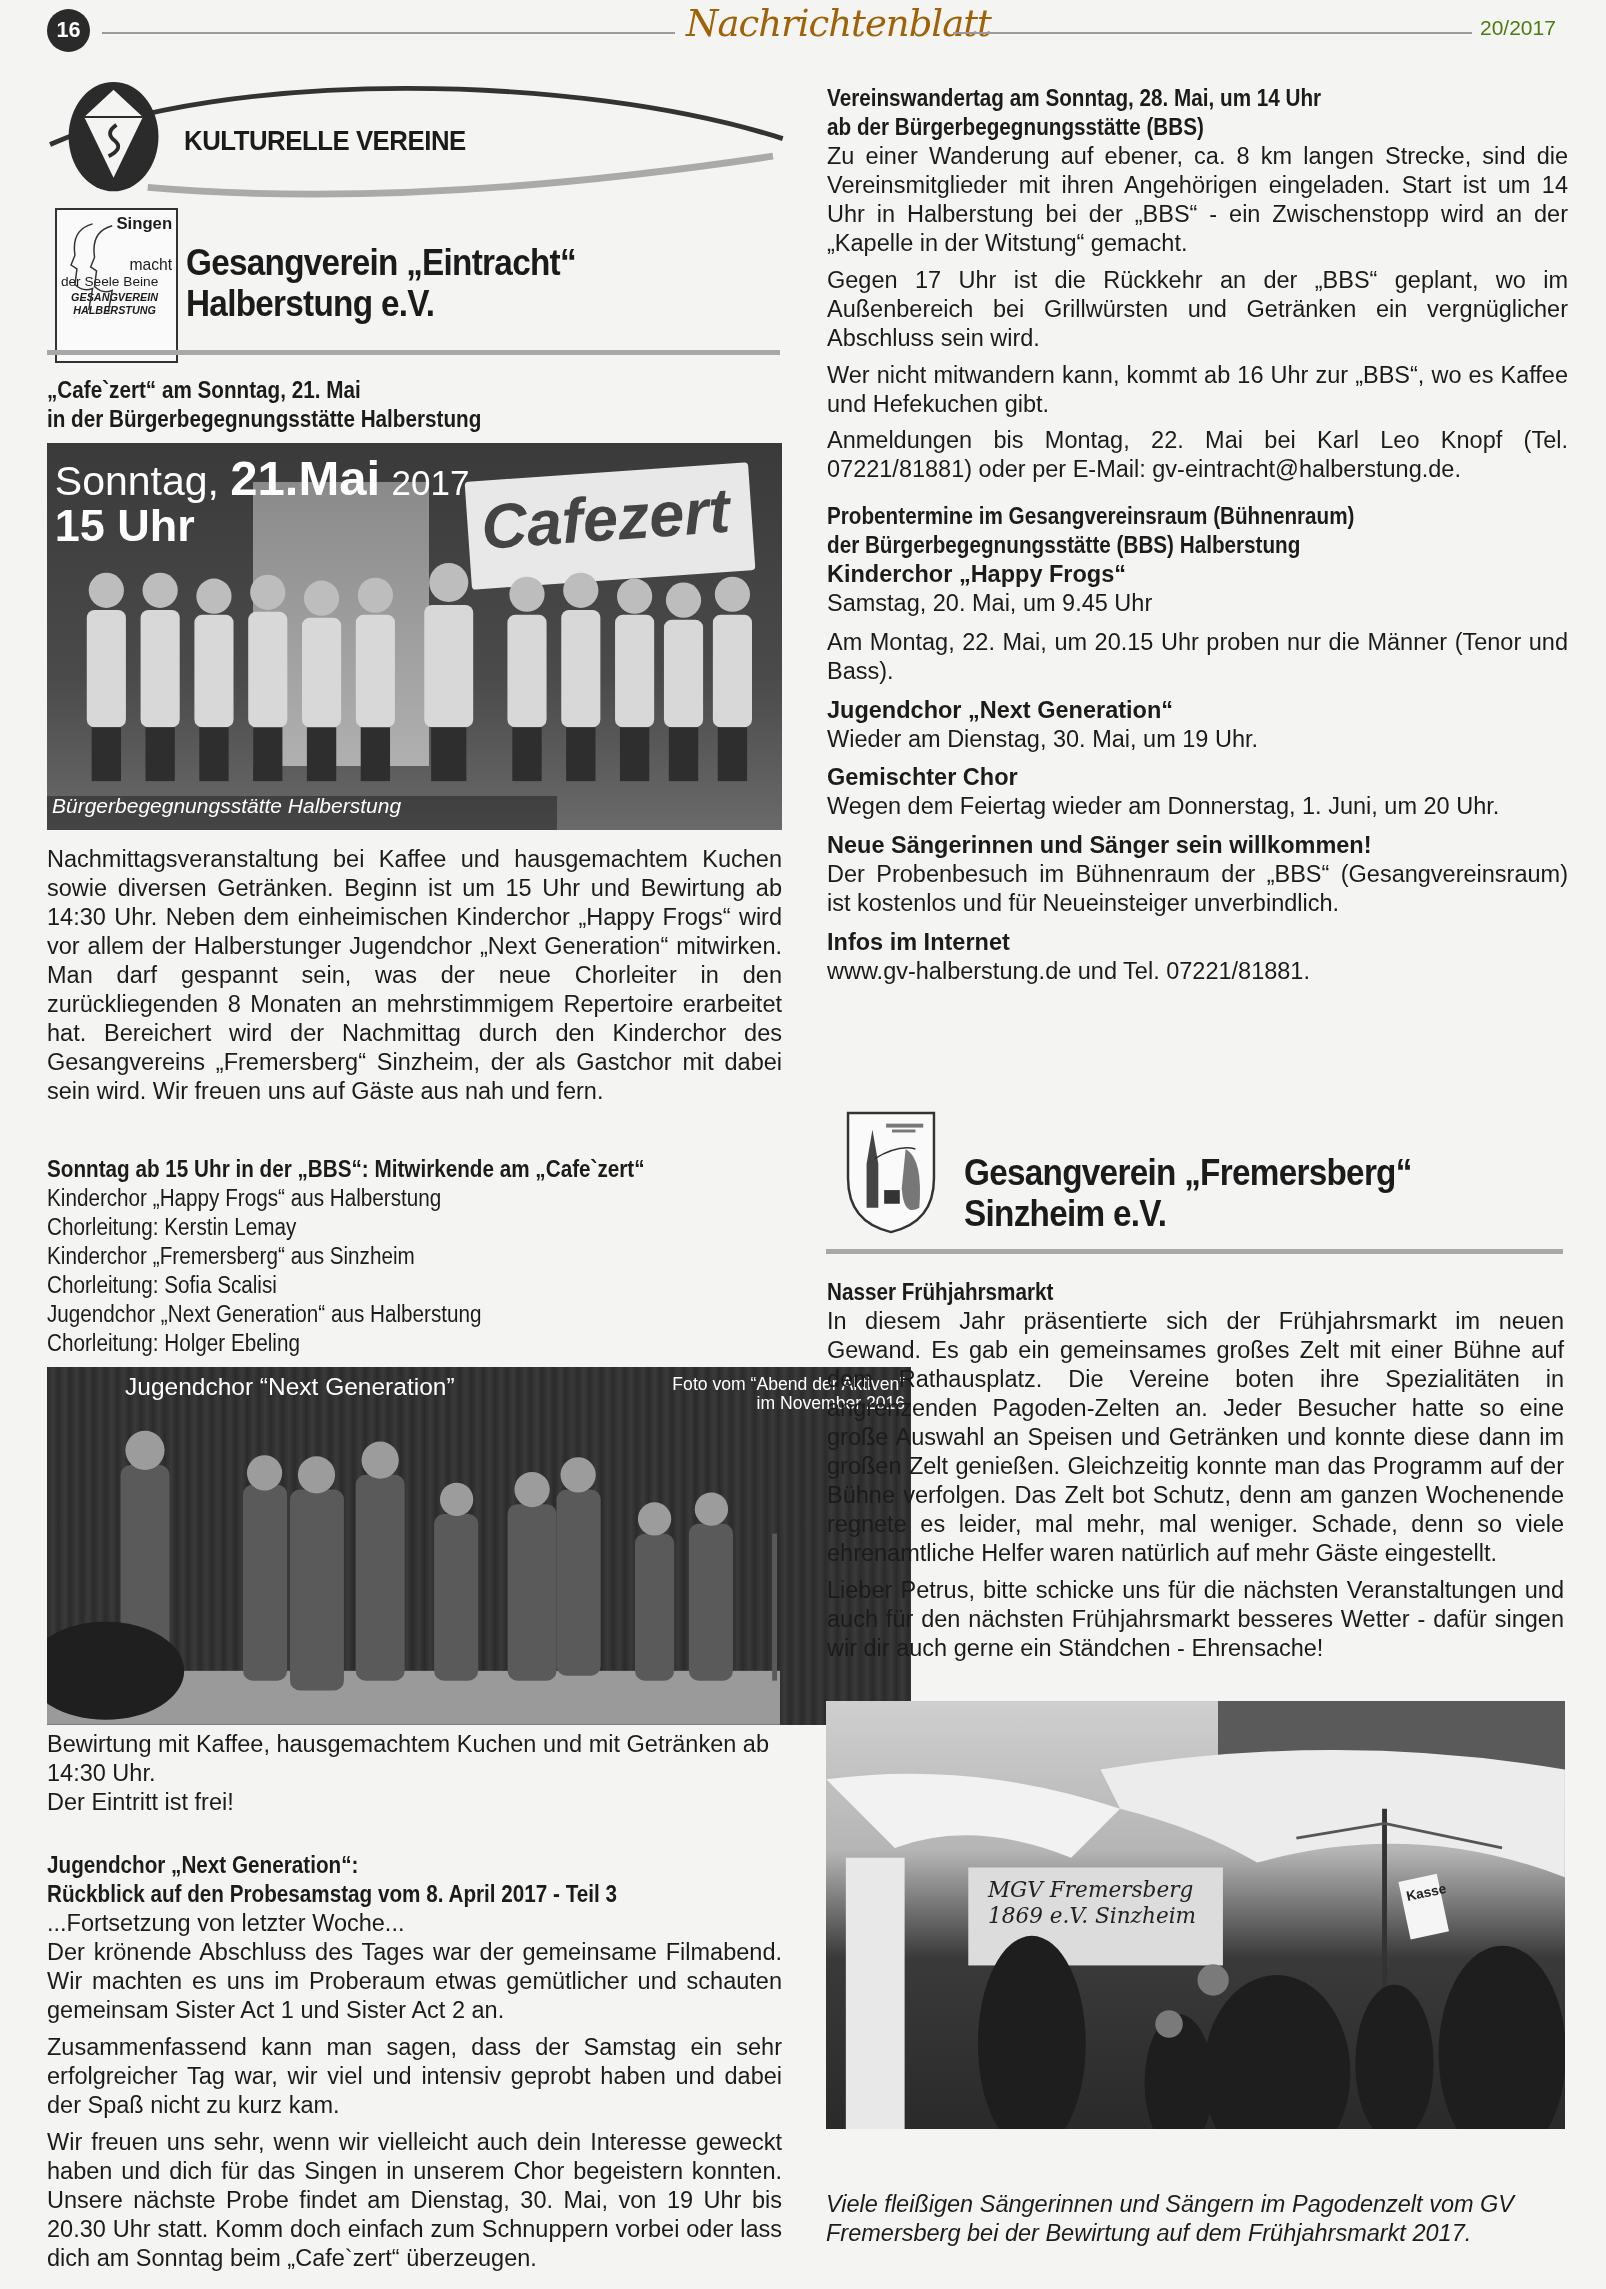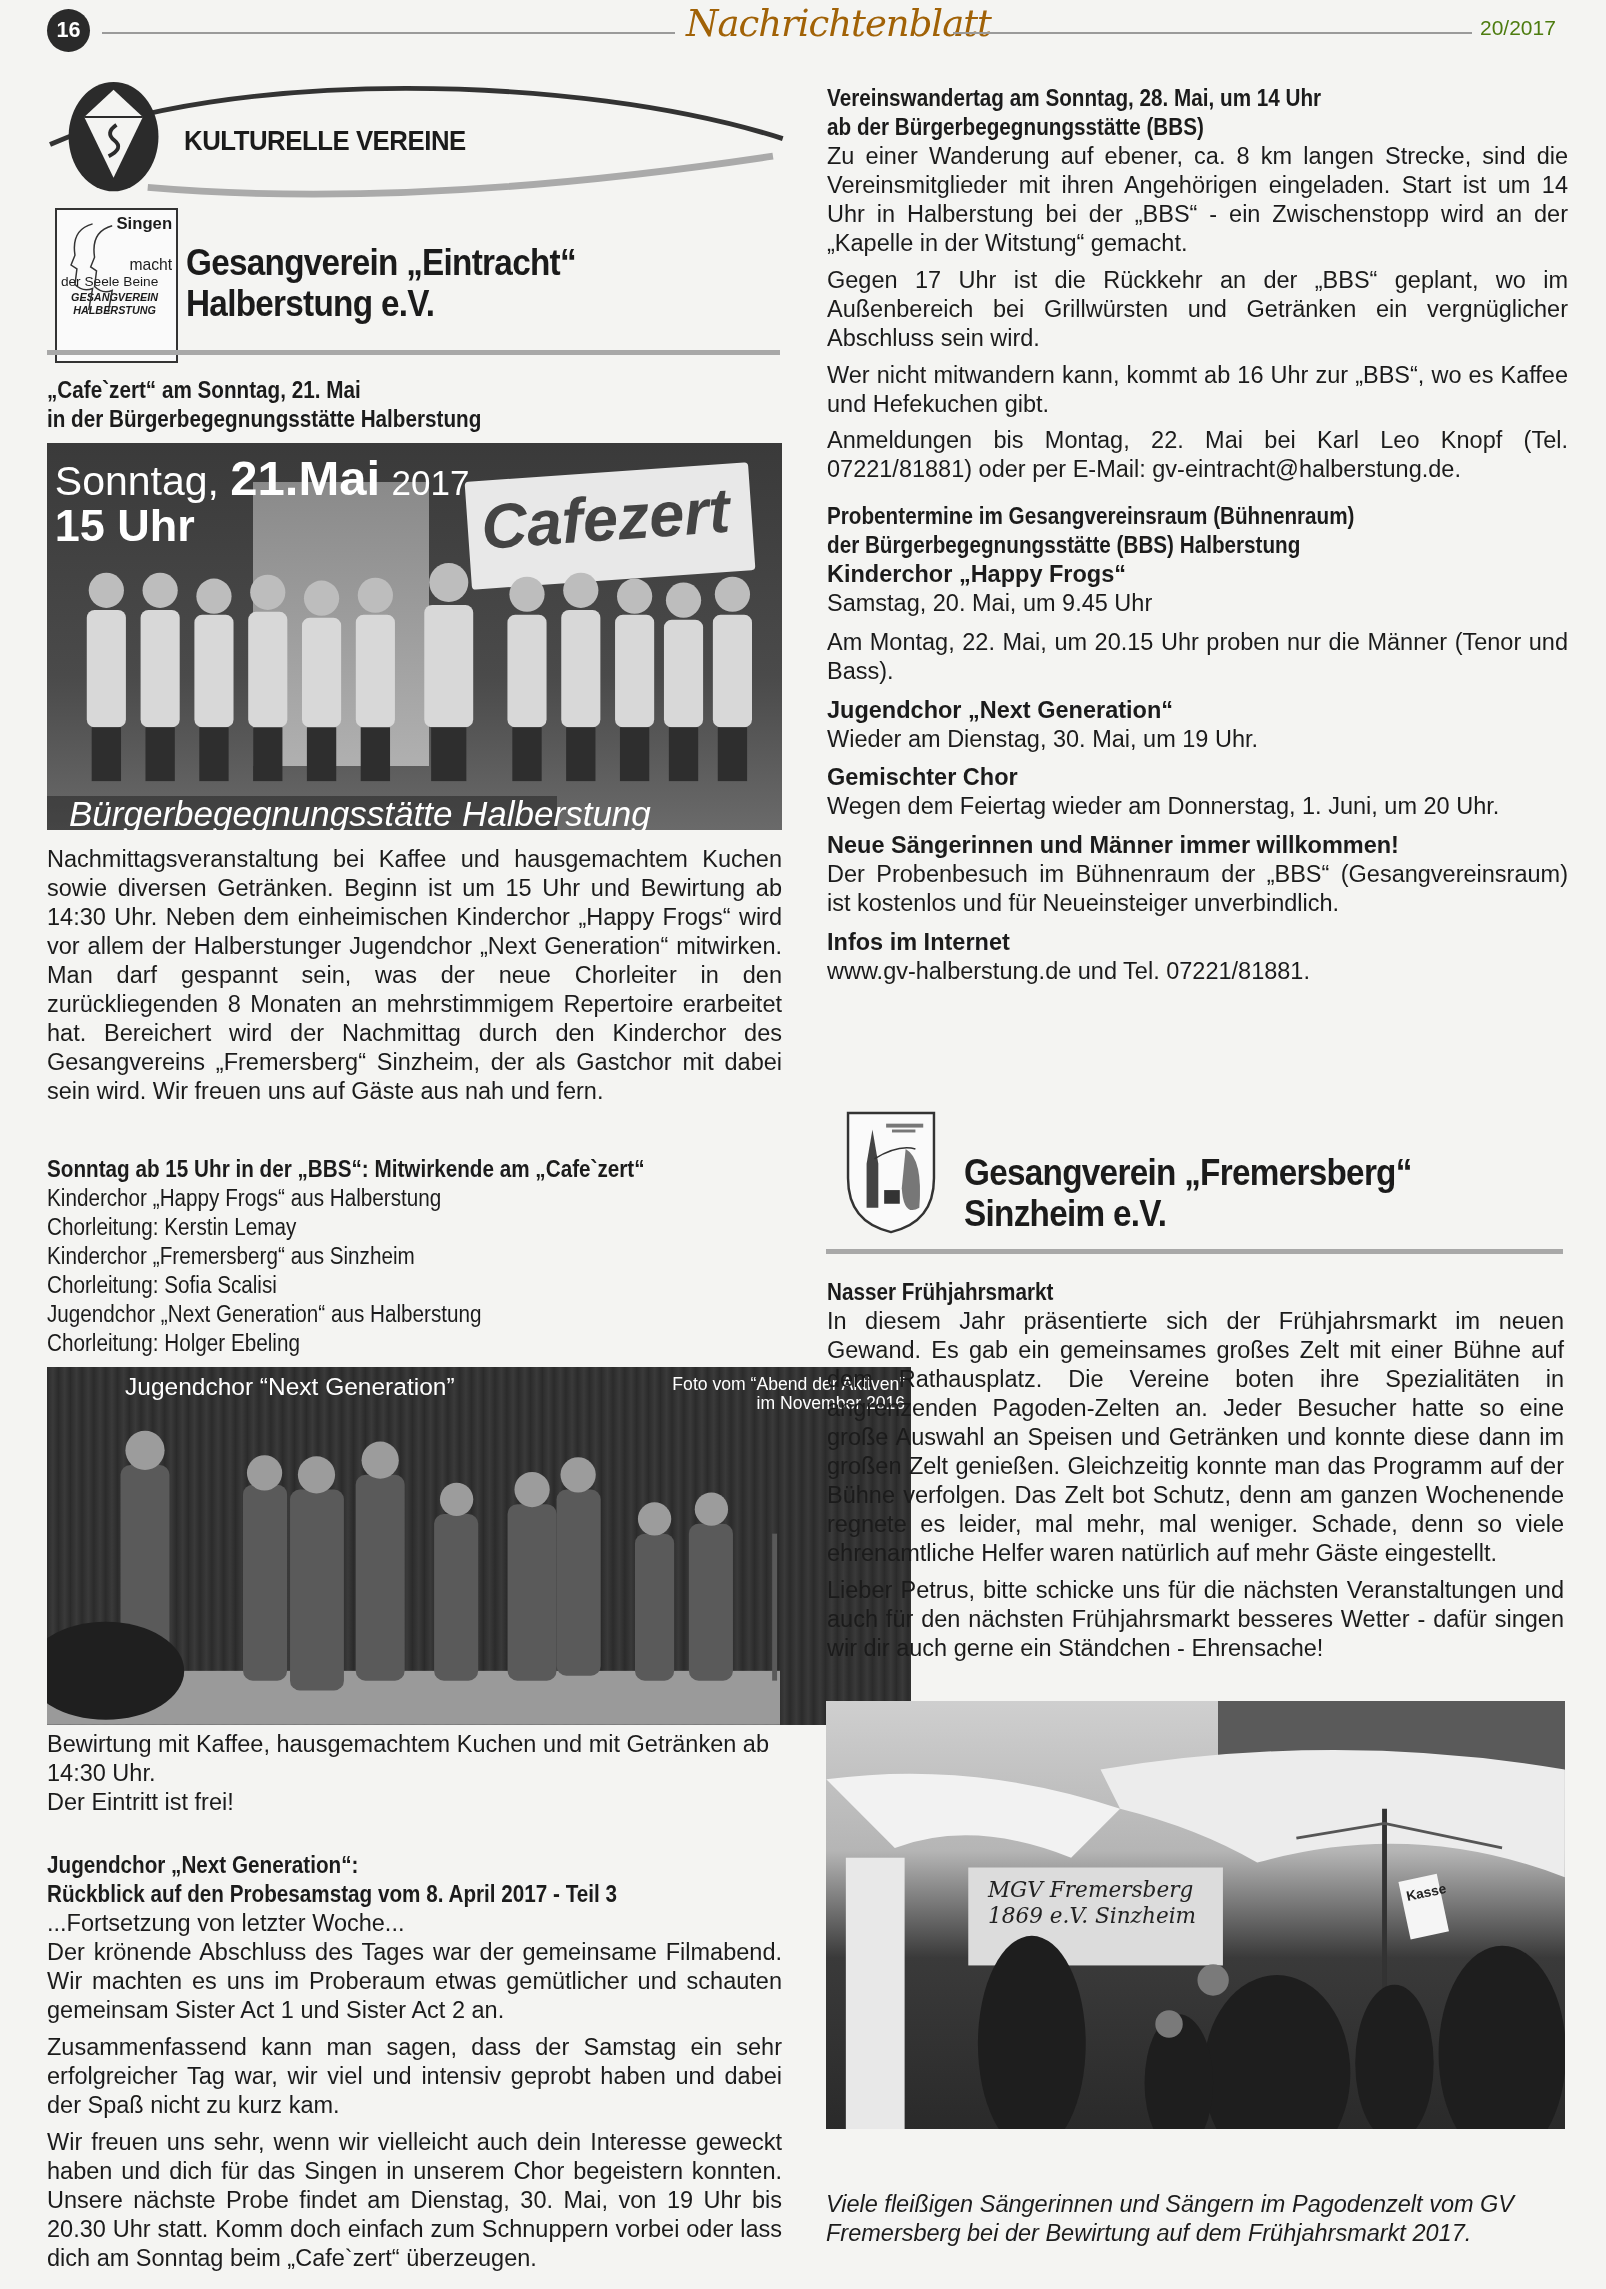--- a/index.html
+++ b/index.html
@@ -147,21 +147,21 @@
         <rect x="320" y="170" width="30" height="55"></rect>
       <rect x="392" y="170" width="36" height="55"></rect>
         <rect x="475" y="170" width="30" height="55"></rect>
       <rect x="530" y="170" width="30" height="55"></rect>
         <rect x="585" y="170" width="30" height="55"></rect>
       <rect x="635" y="170" width="30" height="55"></rect>
         <rect x="685" y="170" width="30" height="55"></rect>
     </g>
   </svg>
   <div class="abs" style="left:0; top:353px; width:510px; height:34px; background:rgba(0,0,0,0.35);"></div>
-  <div class="abs" style="left:22px; top:351px; color:#fff; font-size:35px; font-style:italic;">Bürgerbegegnungsstätte Halberstung</div>
+  <div class="abs" style="left:5px; top:351px; color:#fff; font-size:21px; font-style:italic;">Bürgerbegegnungsstätte Halberstung</div>
 </div>
 
 <div class="abs col" style="left:47px; top:845px; width:735px;">
   <p>Nachmittagsveranstaltung bei Kaffee und hausgemachtem Kuchen sowie diversen Getränken. Beginn ist um 15 Uhr und Bewirtung ab 14:30 Uhr. Neben dem einheimischen Kinderchor „Happy Frogs“ wird vor allem der Halberstunger Jugendchor „Next Generation“ mitwirken. Man darf gespannt sein, was der neue Chorleiter in den zurückliegenden 8 Monaten an mehrstimmigem Repertoire erarbeitet hat. Bereichert wird der Nachmittag durch den Kinderchor des Gesangvereins „Fremersberg“ Sinzheim, der als Gastchor mit dabei sein wird. Wir freuen uns auf Gäste aus nah und fern.</p>
 </div>
 
 <div class="abs col" style="left:47px; top:1155px; width:835px;">
   <div class="narrow">
     <h3>Sonntag ab 15 Uhr in der „BBS“: Mitwirkende am „Cafe`zert“</h3>
     <div>Kinderchor „Happy Frogs“ aus Halberstung</div>
@@ -251,21 +251,21 @@
   </div>
   <div class="block">
     <h3>Jugendchor „Next Generation“</h3>
     <p class="left" style="margin:0;">Wieder am Dienstag, 30. Mai, um 19 Uhr.</p>
   </div>
   <div class="block">
     <h3>Gemischter Chor</h3>
     <p class="left" style="margin:0;">Wegen dem Feiertag wieder am Donnerstag, 1. Juni, um 20 Uhr.</p>
   </div>
   <div class="block">
-    <h3>Neue Sängerinnen und Männer immer willkommen!</h3>
+    <h3>Neue Sängerinnen und Sänger sein willkommen!</h3>
     <p style="margin:0;">Der Probenbesuch im Bühnenraum der „BBS“ (Gesangvereinsraum) ist kostenlos und für Neueinsteiger unverbindlich.</p>
   </div>
   <div class="block">
     <h3>Infos im Internet</h3>
     <p class="left" style="margin:0;">www.gv-halberstung.de und Tel. 07221/81881.</p>
   </div>
 </div>
 
 <svg class="abs" style="left:845px; top:1110px;" width="92" height="125" viewBox="0 0 94 128">
   <path d="M3 3 H91 V70 Q91 115 47 125 Q3 115 3 70 Z" fill="#fafafa" stroke="#333" stroke-width="2.5"></path>

